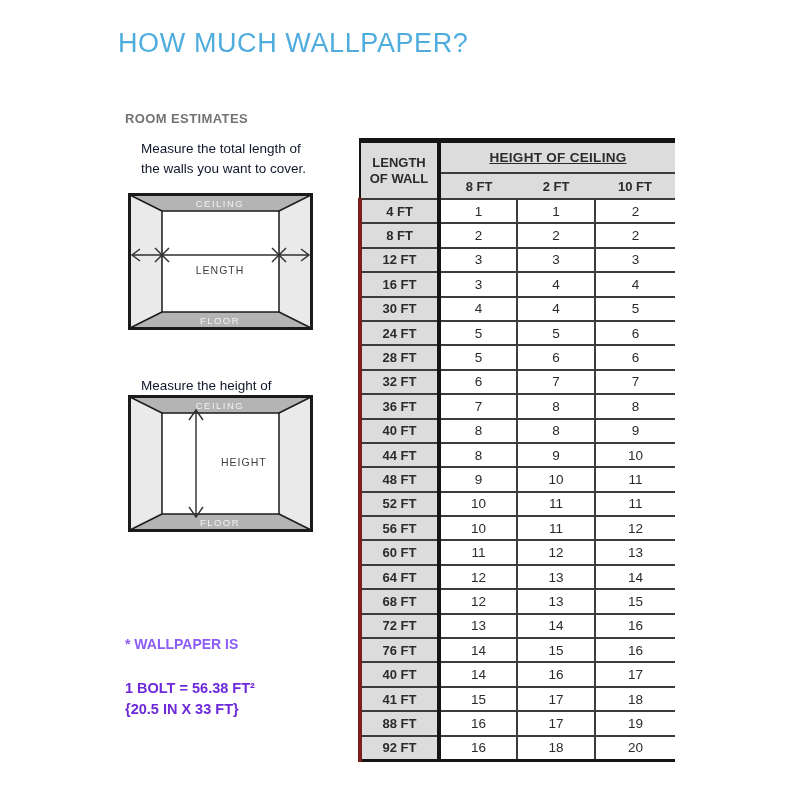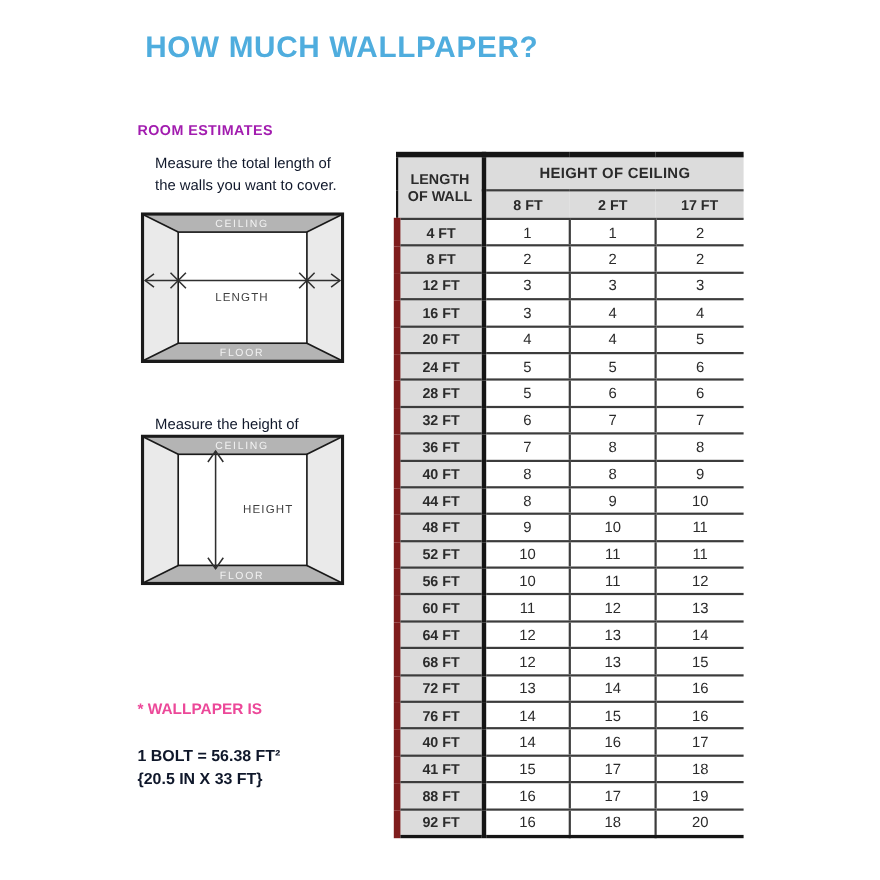--- a/index.html
+++ b/index.html
@@ -6,80 +6,80 @@
   body {
     width:800px; height:800px;
     background:#ffffff;
     font-family:"Liberation Sans", sans-serif;
     position:relative;
     color:#3d3d3d;
   }
   .page { position:absolute; left:0; top:0; width:800px; height:800px; background:#fff; overflow:hidden; }
 
   .main-title {
-    position:absolute; left:132px; top:28px;
-    font-size:27px; font-weight:bold; letter-spacing:0.6px;
+    position:absolute; left:118px; top:28px;
+    font-size:27px; font-weight:normal; letter-spacing:0.6px;
     color:#4fadde; white-space:nowrap;
   }
   .section-heading {
     position:absolute; font-size:13px; font-weight:bold;
-    letter-spacing:0.4px; color:#a21caf; white-space:nowrap;
+    letter-spacing:0.4px; color:#737373; white-space:nowrap;
   }
   .heading-room { left:125px; top:111px; }
   .heading-table { left:358px; top:111px; width:315px; text-align:center;margin-top:42px; }
 
   .instruction {
     position:absolute; left:141px;
     font-size:13.5px; line-height:20px; color:#0f172a;
     white-space:pre-line;
   }
   .step1 { top:139px; }
   .step2 { top:344px;margin-top:32px; }
   .step3 { top:546px; }
 
   .room-diagram { position:absolute; left:128px; width:173px; height:137px; }
   .diagram1 { top:193px; }
   .diagram2 { top:395px; }
 
   .footnote {
     position:absolute; left:125px; top:635px;
-    font-size:14px; font-weight:bold; color:#ec4899; line-height:19px;
+    font-size:14px; font-weight:bold; color:#8b5cf6; line-height:19px;
   }
   .footnote .indent { padding-left:13px; }
   .bolt-spec {
     position:absolute; left:125px; top:678px;
-    font-size:14.5px; font-weight:bold; color:#0f172a; line-height:21px;
+    font-size:14.5px; font-weight:bold; color:#6d28d9; line-height:21px;
     white-space:pre-line;
   }
 
   table.bolts-table {
     position:absolute; left:358px; top:138px;
     width:315px; table-layout:fixed; border-collapse:collapse;
     border-top:5px solid #151515;
     border-bottom:3px solid #151515;
     color:#2b2b2b;
   }
   .bolts-table th, .bolts-table td { text-align:center; vertical-align:middle; padding:0; }
   .th-wall {
     background:#dcdcdc; font-weight:bold; font-size:13px; line-height:16px;
     border-left:2px solid #151515; border-right:4px solid #151515;
     border-bottom:2px solid #3c3c3c;
   }
   .th-ceiling {
     background:#dcdcdc; font-weight:bold; font-size:13.5px; letter-spacing:0.3px;
-    height:29px; border-bottom:2px solid #3c3c3c;
+    height:29px; border-bottom:2px solid #3c3c3c;text-decoration:underline;
   }
   .th-sub {
     background:#dcdcdc; font-weight:bold; font-size:13px;
     height:24px; border-bottom:2px solid #3c3c3c;
   }
   .bolts-table td { height:22.4px; border-bottom:2px solid #3c3c3c; }
   td.wall {
     background:#dcdcdc; font-weight:bold; font-size:13px;
-    border-left:6px solid #7f1d1d; border-right:4px solid #151515;
+    border-left:4px solid #7f1d1d; border-right:4px solid #151515;
   }
   td.val { background:#ffffff; font-size:13.5px; font-weight:normal; }
   td.val + td.val { border-left:2px solid #3c3c3c; }
 
   svg .wall-side { fill:#eaeaea; }
   svg .wall-band { fill:#b4b4b4; }
   svg .lines { stroke:#1a1a1a; stroke-width:1.5; fill:none; }
   svg .outer { stroke:#1a1a1a; stroke-width:3; fill:none; }
   svg .arrow { stroke:#2f2f2f; stroke-width:1.4; fill:none; }
   svg text.band-label {
@@ -174,21 +174,21 @@
     </colgroup>
     <thead>
       <tr>
         <th class="th-wall" rowspan="2" style="white-space:pre-line">LENGTH
 OF WALL</th>
         <th class="th-ceiling" colspan="3">HEIGHT OF CEILING</th>
       </tr>
       <tr>
         <th class="th-sub">8 FT</th>
         <th class="th-sub">2 FT</th>
-        <th class="th-sub">17 FT</th>
+        <th class="th-sub">10 FT</th>
       </tr>
     </thead>
     <tbody>
         <tr>
           <td class="wall">4 FT</td>
           <td class="val">1</td>
           <td class="val">1</td>
           <td class="val">2</td>
         </tr>
         <tr>
@@ -203,21 +203,21 @@
           <td class="val">3</td>
           <td class="val">3</td>
         </tr>
         <tr>
           <td class="wall">16 FT</td>
           <td class="val">3</td>
           <td class="val">4</td>
           <td class="val">4</td>
         </tr>
         <tr>
-          <td class="wall">20 FT</td>
+          <td class="wall">30 FT</td>
           <td class="val">4</td>
           <td class="val">4</td>
           <td class="val">5</td>
         </tr>
         <tr>
           <td class="wall">24 FT</td>
           <td class="val">5</td>
           <td class="val">5</td>
           <td class="val">6</td>
         </tr>

